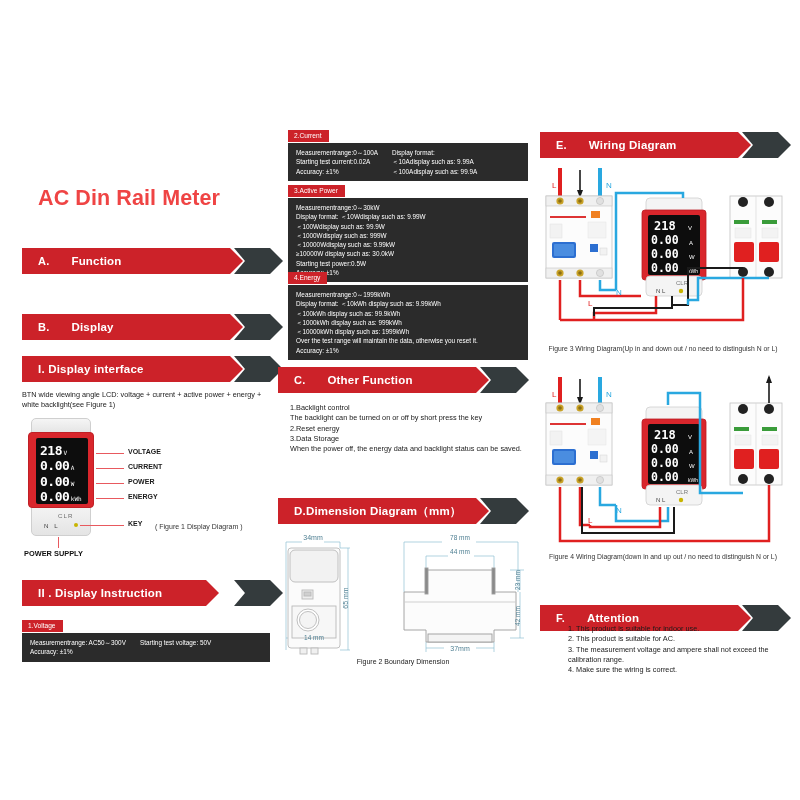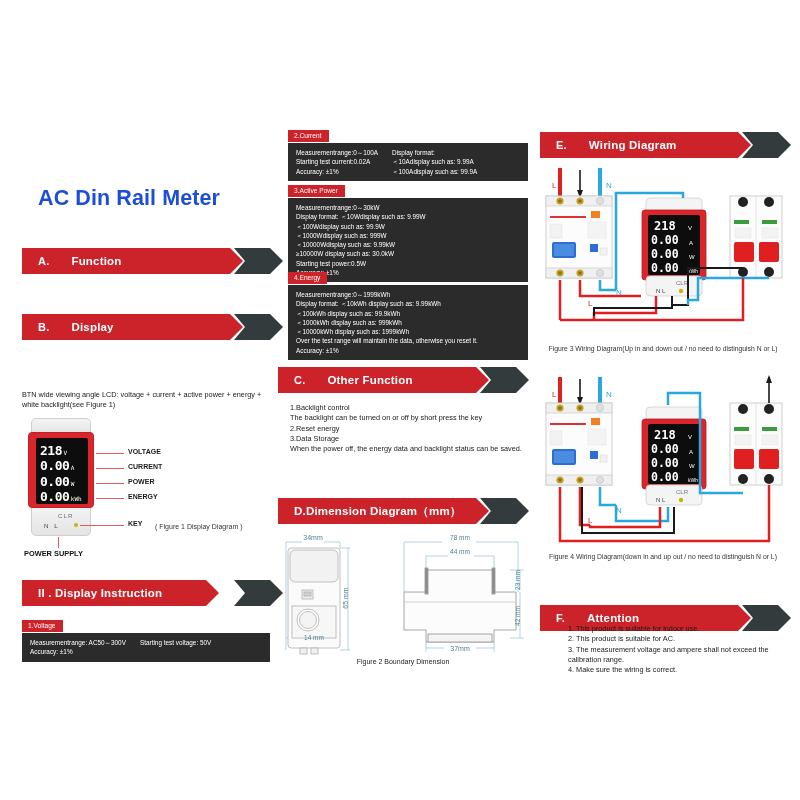--- a/index.html
+++ b/index.html
@@ -104,21 +104,21 @@
   .spec-box .cols { display: flex; }
   .spec-box .c1 { flex: 0 0 auto; }
   .spec-box .c2 { margin-left: 14px; }
 
   
   #main-title {
     position: absolute;
     left: 38px; top: 186px;
     font-size: 21.5px;
     font-weight: bold;
-    color: #1d4ed8;
+    color: #ef4444;
     letter-spacing: .1px;
   }
 
   
   .fig1 { position: absolute; left: 28px; top: 418px; }
   .dev-body {
     position: relative;
     width: 66px; height: 118px;
   }
   .dev-top {
@@ -224,20 +224,26 @@
   </div>
 
   <div class="banner" style="left:22px; top:314px; width:248px;">
     <div class="bar">
       <span class="letter">B.</span>
       <span class="title">Display</span>
     </div>
     <div class="chev"></div>
   </div>
 
+  <div class="banner" style="left:22px; top:356px; width:248px;">
+    <div class="bar">
+      <span class="title solo">I. Display interface</span>
+    </div>
+    <div class="chev"></div>
+  </div>
   <div class="body-text" style="left:22px; top:390px; width:250px;">BTN wide viewing angle LCD: voltage + current + active power + energy + white backlight(see Figure 1)</div>
 
   <div class="fig1">
     <div class="dev-body">
       <div class="dev-top"></div>
       <div class="dev-bottom"></div>
       <div class="dev-face">
         <div class="lcd">
           <div class="lcd-row">
             <span class="lcd-val">218</span>

